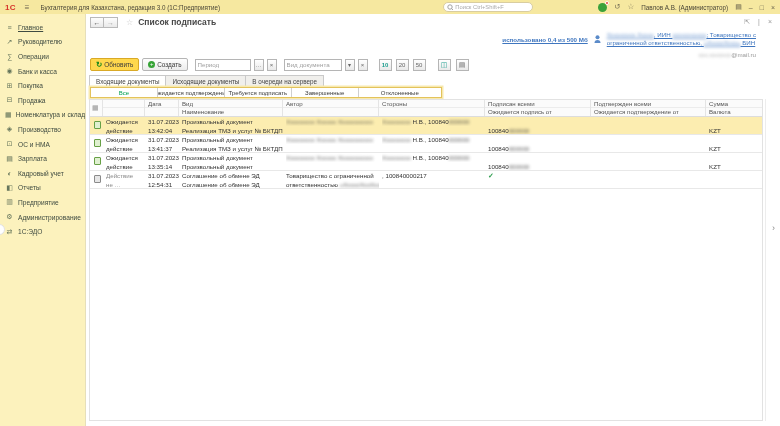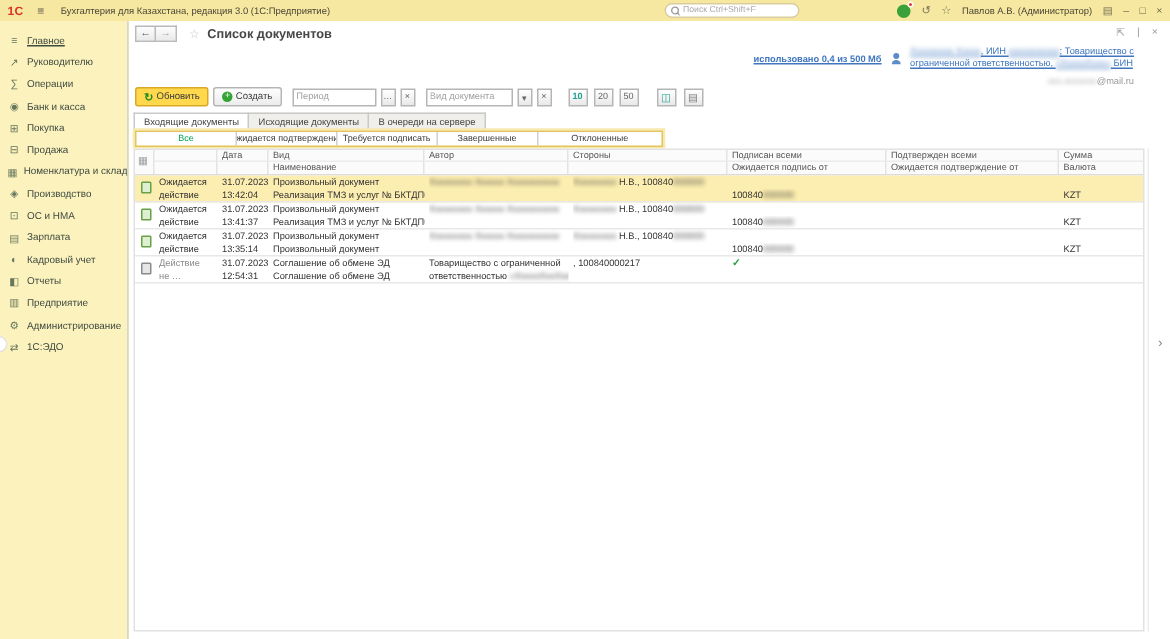--- a/index.html
+++ b/index.html
@@ -189,21 +189,21 @@
   </div>
 
   <div class="main">
 
     <div class="form-head">
       <div class="navgrp">
         <span class="nav-btn">←</span>
         <span class="nav-btn">→</span>
       </div>
       <span class="fh-star">☆</span>
-      <span class="page-title">Список документов</span>
+      <span class="page-title">Список подписать</span>
     </div>
     <div class="form-controls">
       <span class="fc-ic">⇱</span>
       <span class="fc-ic">|</span>
       <span class="fc-ic">×</span>
     </div>
 
     <div class="info1">
       <span class="quota">использовано 0,4 из 500 Мб</span>
       <svg width="7" height="8">

